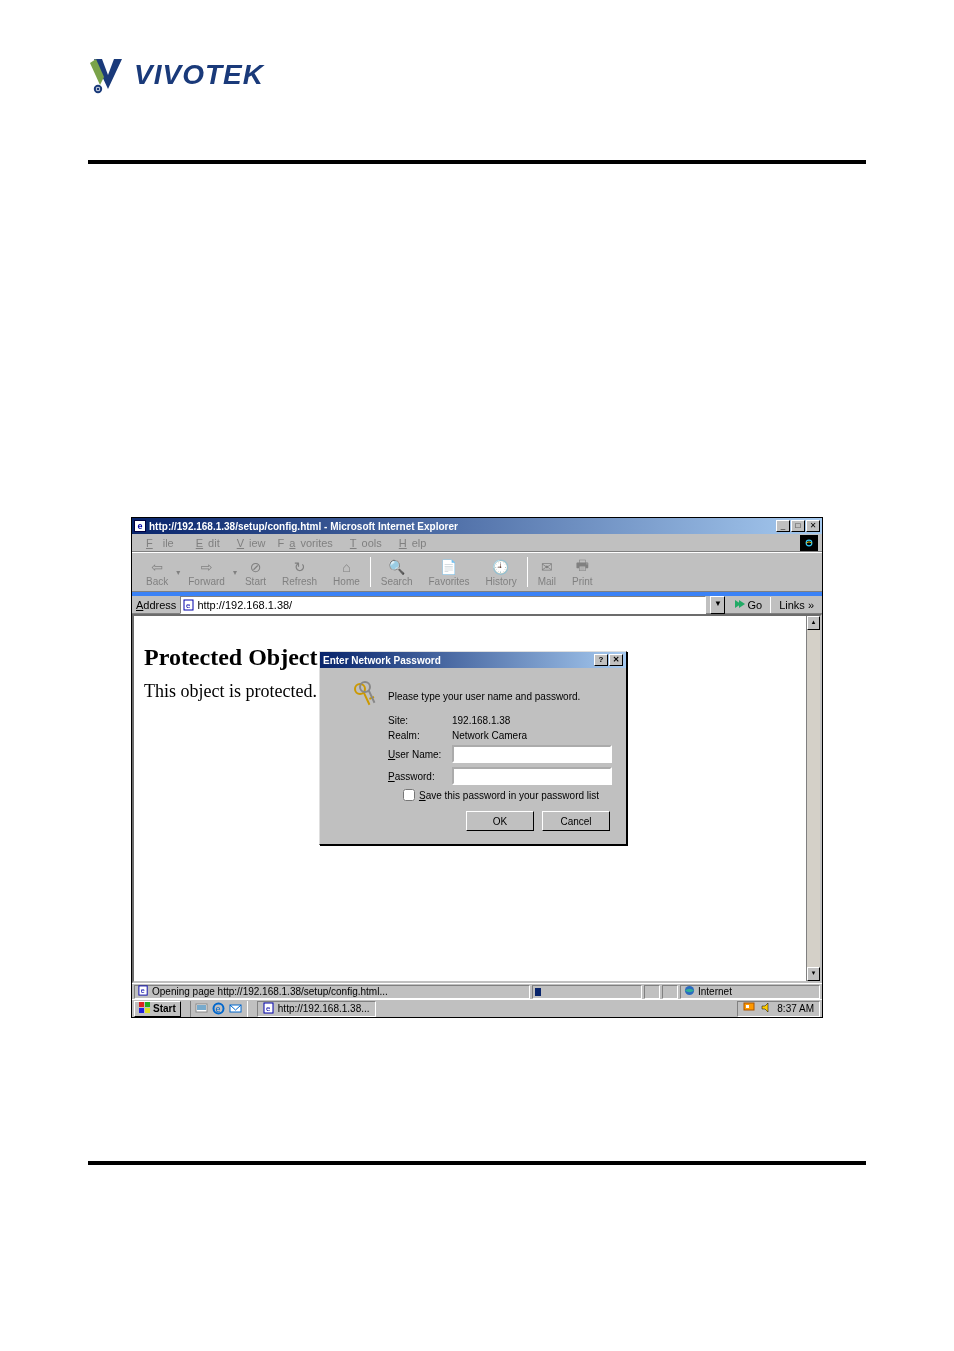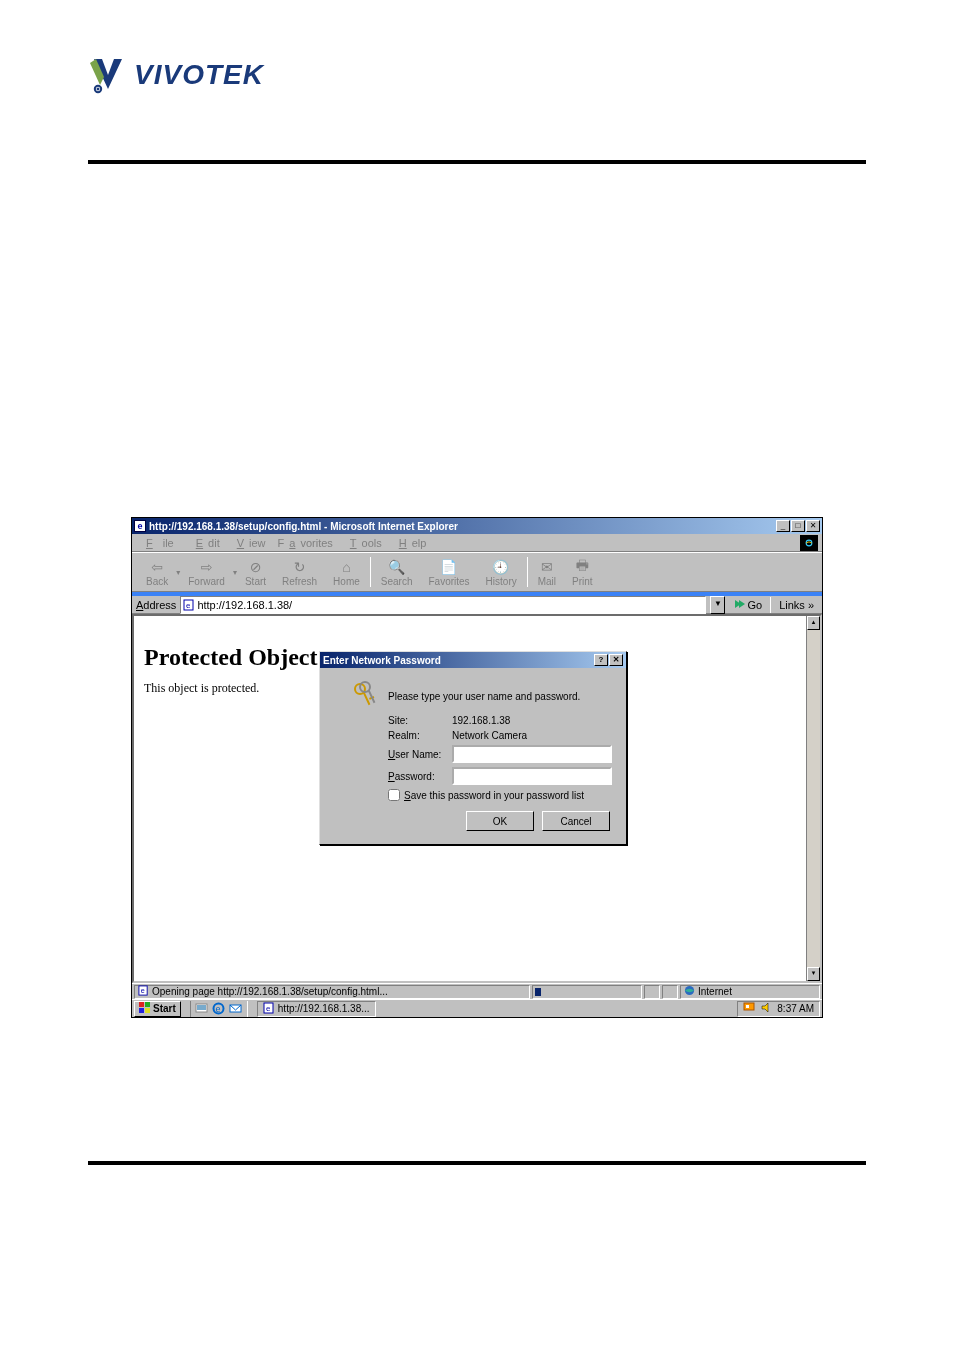--- a/index.html
+++ b/index.html
@@ -39,41 +39,41 @@
   .addrbar { height: 22px; background: #c0c0c0; display:flex; align-items:center; padding: 0 4px; gap:4px; border-top:4px solid #3b82f6; border-bottom:1px solid #808080; font-size:11px;}
   .addrbar .lbl { color:#000; }
   .addrbar .addr-input { flex:1; height:18px; background:#fff; border:1px solid #808080; border-right-color:#fff; border-bottom-color:#fff; display:flex; align-items:center; padding:0 2px; gap:2px; }
   .addrbar .addr-input .pg-icon { width:12px; height:12px; display:inline-block; }
   .addrbar .dd { width:15px; height:18px; background:#c0c0c0; border:1px solid #000; border-top-color:#fff; border-left-color:#fff; font-size:8px; text-align:center; line-height:14px; cursor:pointer;}
   .addrbar .go { height:18px; padding:0 4px; display:flex; align-items:center; gap:2px; cursor:pointer;}
   .addrbar .links { padding:0 4px; color:#000; cursor:pointer;}
 
   .content { position:absolute; left:0; right:0; top:96px; bottom:34px; background:#fff; border:2px inset #c0c0c0; padding: 8px 10px; overflow:hidden;}
   .content h1 { font-family: "Times New Roman", serif; font-size: 24px; font-weight:bold; margin: 20px 0 10px; color:#000;}
-  .content p { font-family: "Times New Roman", serif; font-size: 12px; color:#000;}
+  .content p { font-family: "Times New Roman", serif; font-size: 18px; color:#000;}
   .content .vscroll { position:absolute; right:0; top:0; bottom:0; width:14px; background:#d4d0c8; border-left:1px solid #808080;}
   .content .vscroll .vbtn { height:14px; background:#c0c0c0; border:1px solid #000; border-top-color:#fff; border-left-color:#fff; font-size:7px; text-align:center; line-height:10px;}
   .content .vscroll .vbtn.bot { position:absolute; bottom:0; left:0; right:0;}
 
   
   .dialog { position:absolute; left:319px; top:651px; width:308px; height:194px; background:#c0c0c0; border:1px solid #000; border-top-color:#dfdfdf; border-left-color:#dfdfdf; box-shadow: 1px 1px 0 #000; font-size:11px; }
   .dialog .dlg-title { height:16px; background: linear-gradient(to right, #08246b, #a6caf0); color:#fff; display:flex; align-items:center; padding:0 3px; font-weight:bold; font-size:10px;}
   .dialog .dlg-title .sp { flex:1;}
   .dialog .dlg-title .win-btn { width:14px; height:12px; background:#c0c0c0; border:1px solid #000; border-top-color:#fff; border-left-color:#fff; font-size:8px; line-height:10px; text-align:center; color:#000; margin-left:1px; cursor:pointer;}
   .dialog .dlg-body { padding: 10px 12px 8px 12px; margin-left: 20px; }
   .dialog .dlg-row { display:flex; align-items:center; margin: 3px 0; }
   .dialog .dlg-icon { width:28px; height:30px; }
   .dialog .dlg-icon svg { width:28px; height:30px;}
   .dialog .intro { margin-left: 8px; color:#000; font-size:10px;}
   .dialog .form { margin-left: 36px; margin-top:4px;}
   .dialog .form .frow { display:flex; align-items:center; margin: 4px 0; font-size:10px;}
   .dialog .form .flbl { width: 64px; color:#000;}
   .dialog .form .fval { color:#000; }
   .dialog .form input[type=text], .dialog .form input[type=password] { width: 160px; height:18px; border:2px inset #fff; background:#fff; font-size:10px; padding:0 2px;}
-  .dialog .form .chkrow { display:flex; align-items:center; gap:4px; margin-top:4px; font-size:10px;}
+  .dialog .form .chkrow { display:flex; align-items:center; gap:4px; margin-top:4px; font-size:10px;justify-content:center;}
   .dialog .form .chkrow input { width:12px; height:12px;}
   .dialog .btns { display:flex; justify-content:flex-end; gap:8px; margin-top:10px; padding-right:4px;}
   .dialog .btns button { width:68px; height:20px; background:#c0c0c0; border:1px solid #000; border-top-color:#fff; border-left-color:#fff; font-size:10px; cursor:pointer;}
 
   
   .statusbar { position:absolute; left:0; right:0; bottom:18px; height:16px; background:#c0c0c0; border-top:1px solid #fff; display:flex; align-items:center; font-size:10px; padding:0 2px; gap:2px;}
   .statusbar .cell { height:14px; border:1px solid #808080; border-top-color:#808080; border-left-color:#808080; border-right-color:#fff; border-bottom-color:#fff; display:flex; align-items:center; padding:0 3px; gap:3px;}
   .statusbar .main { flex:1;}
   .statusbar .prog { width:110px; position:relative;}
   .statusbar .prog .bar { position:absolute; left:2px; top:2px; bottom:2px; width:6px; background:#08246b;}

